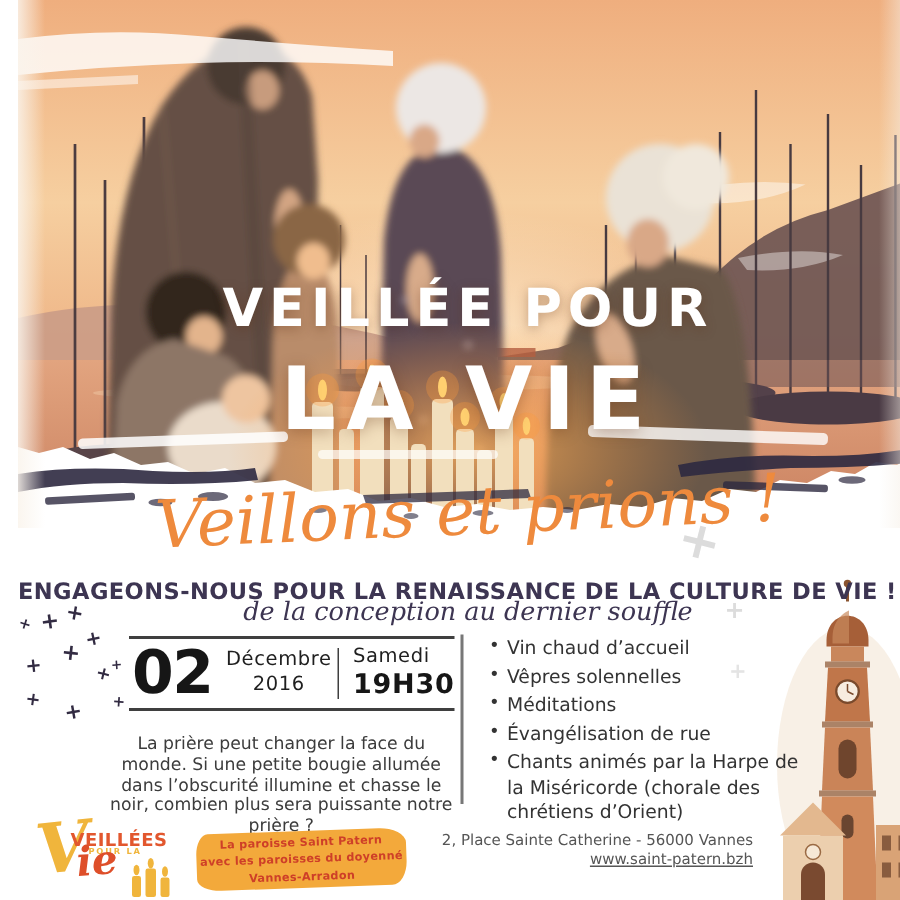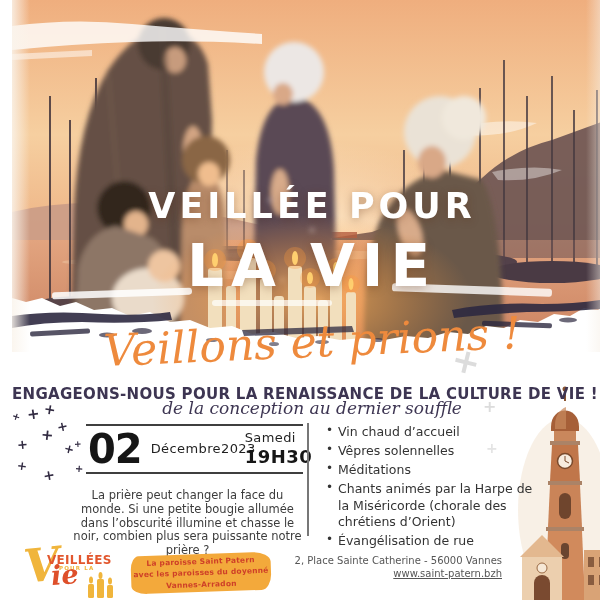--- a/index.html
+++ b/index.html
@@ -32,21 +32,21 @@
 
   
   .plus{position:absolute;color:#322B42;font-weight:700;line-height:1;z-index:5;}
   .gcross{position:absolute;color:#DCDCDC;font-weight:700;line-height:1;z-index:2;}
 
   
   .datebox{position:absolute;left:74px;top:424px;width:217px;height:46px;
       border-top:2px solid #3F3F3F;border-bottom:2px solid #3F3F3F;
       display:flex;align-items:center;z-index:6;}
   .day{font-size:40px;font-weight:800;letter-spacing:-1px;color:#161616;line-height:.9;margin-left:2px;}
-  .monthyear{display:flex;flex-direction:row;align-items:center;margin-left:9px;width:80px;
+  .monthyear{display:flex;flex-direction:column;align-items:center;margin-left:9px;width:80px;
       font-size:13px;color:#1f1f1f;line-height:1.3;letter-spacing:.4px;}
   .date-vr{width:1.5px;height:34px;background:#3F3F3F;margin:0 10px 0 4px;}
   .weektime{display:flex;flex-direction:column;align-items:flex-start;line-height:1.2;}
   .weekday{font-size:13px;color:#1f1f1f;letter-spacing:.4px;}
   .time{font-size:18px;font-weight:800;color:#161616;letter-spacing:.5px;}
   .col-divider{position:absolute;left:295px;top:423px;width:1.5px;height:113px;background:#777;z-index:6;}
   .program{position:absolute;left:313px;top:424px;width:210px;margin:0;padding:0;list-style:none;
       font-size:12.5px;color:#333;z-index:6;}
   .program li{position:relative;padding-left:13px;margin-bottom:2.5px;line-height:1.32;}
   .program li::before{content:"•";position:absolute;left:1px;top:-1px;font-size:12px;color:#333;}
@@ -268,38 +268,38 @@
     <span class="plus" style="left:5px;top:460px;font-size:12px;transform:rotate(8deg);">+</span>
     <span class="plus" style="left:31px;top:468px;font-size:14px;transform:rotate(-10deg);">+</span>
     <span class="plus" style="left:63px;top:464px;font-size:10px;transform:rotate(4deg);">+</span>
     <span class="plus" style="left:62px;top:440px;font-size:9px;transform:rotate(-4deg);">+</span>
   </div>
 
   <div class="datebox">
     <div class="day">02</div>
     <div class="monthyear">
       <div>Décembre</div>
-      <div>2023</div>
+      <div>2016</div>
     </div>
     <div class="date-vr"></div>
     <div class="weektime">
       <div class="weekday">Samedi</div>
       <div class="time">19H30</div>
     </div>
   </div>
 
   <div class="col-divider"></div>
 
   <ul class="program">
 
   <li>Vin chaud d’accueil</li>
       <li>Vêpres solennelles</li>
       <li>Méditations</li>
+      <li>Évangélisation de rue</li>
       <li>Chants animés par la Harpe de la Miséricorde (chorale des chrétiens d’Orient)</li>
-      <li>Évangélisation de rue</li>
     </ul>
 
   <div class="quote">La prière peut changer la face du monde. Si une petite bougie allumée dans l’obscurité illumine et chasse le noir, combien plus sera puissante notre prière ?</div>
 
   <div class="logo">
     <span class="logo-v">V</span>
     <span class="logo-top">VEILLÉES</span>
     <span class="logo-mid">POUR LA</span>
     <span class="logo-ie">ie</span>
     <svg class="logo-candles" width="34" height="26" viewBox="0 0 34 26">

